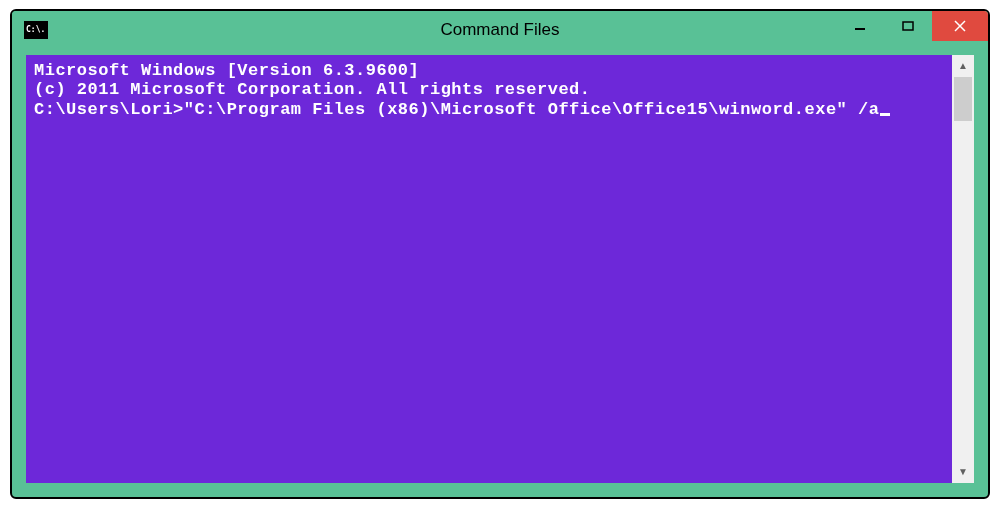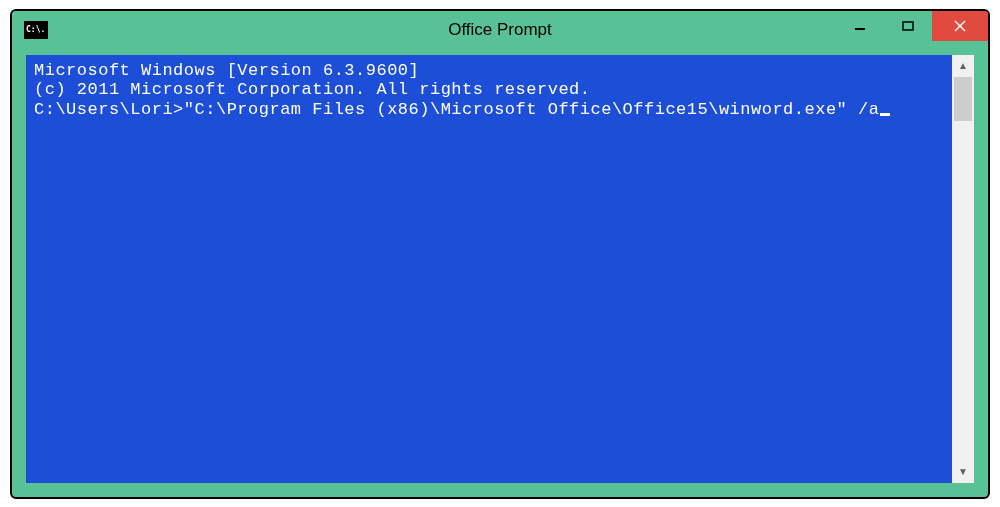--- a/index.html
+++ b/index.html
@@ -82,28 +82,28 @@
       position: absolute;
       left: 14px;
       right: 14px;
       top: 44px;
       bottom: 14px;
       background: #ffffff;
       display: flex;
     }
     .console {
       flex: 1;
-      background: #1d4ed8;
+      background: #6d28d9;
       color: #ffffff;
       font-family: 'Consolas', 'Lucida Console', 'Courier New', monospace;
       font-size: 17px;
       line-height: 1.15;
       padding: 6px 8px;
       letter-spacing: 0.5px;
-      font-weight: normal;
+      font-weight: bold;
       overflow: hidden;
       position: relative;
     }
     .console-line {
       white-space: pre;
     }
     .cursor {
       display: inline-block;
       width: 10px;
       height: 3px;
@@ -146,21 +146,21 @@
   </style>
 </head>
 <body>
 
 <div class="outer-frame">
 
   <div class="titlebar">
     <div class="titlebar-icon">
       <span class="titlebar-icon-text">C:\.</span>
     </div>
-    <div class="titlebar-title">Office Prompt</div>
+    <div class="titlebar-title">Command Files</div>
     <div class="window-controls">
       <div class="win-btn">
         <svg width="12" height="12" viewBox="0 0 12 12">
           <rect x="1" y="8" width="10" height="2" fill="#000000"></rect>
         </svg>
       </div>
       <div class="win-btn">
         <svg width="12" height="12" viewBox="0 0 12 12">
           <rect x="1" y="2" width="10" height="8" fill="none" stroke="#000000" stroke-width="1.5"></rect>
         </svg>

